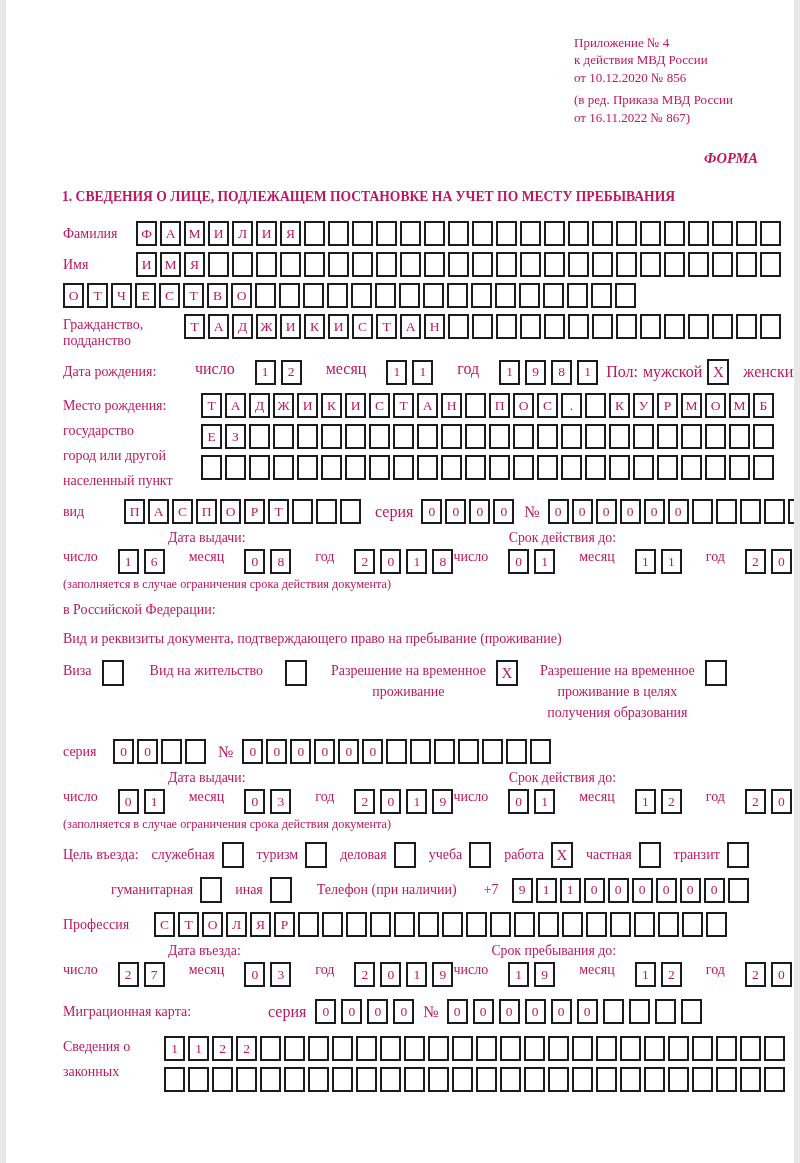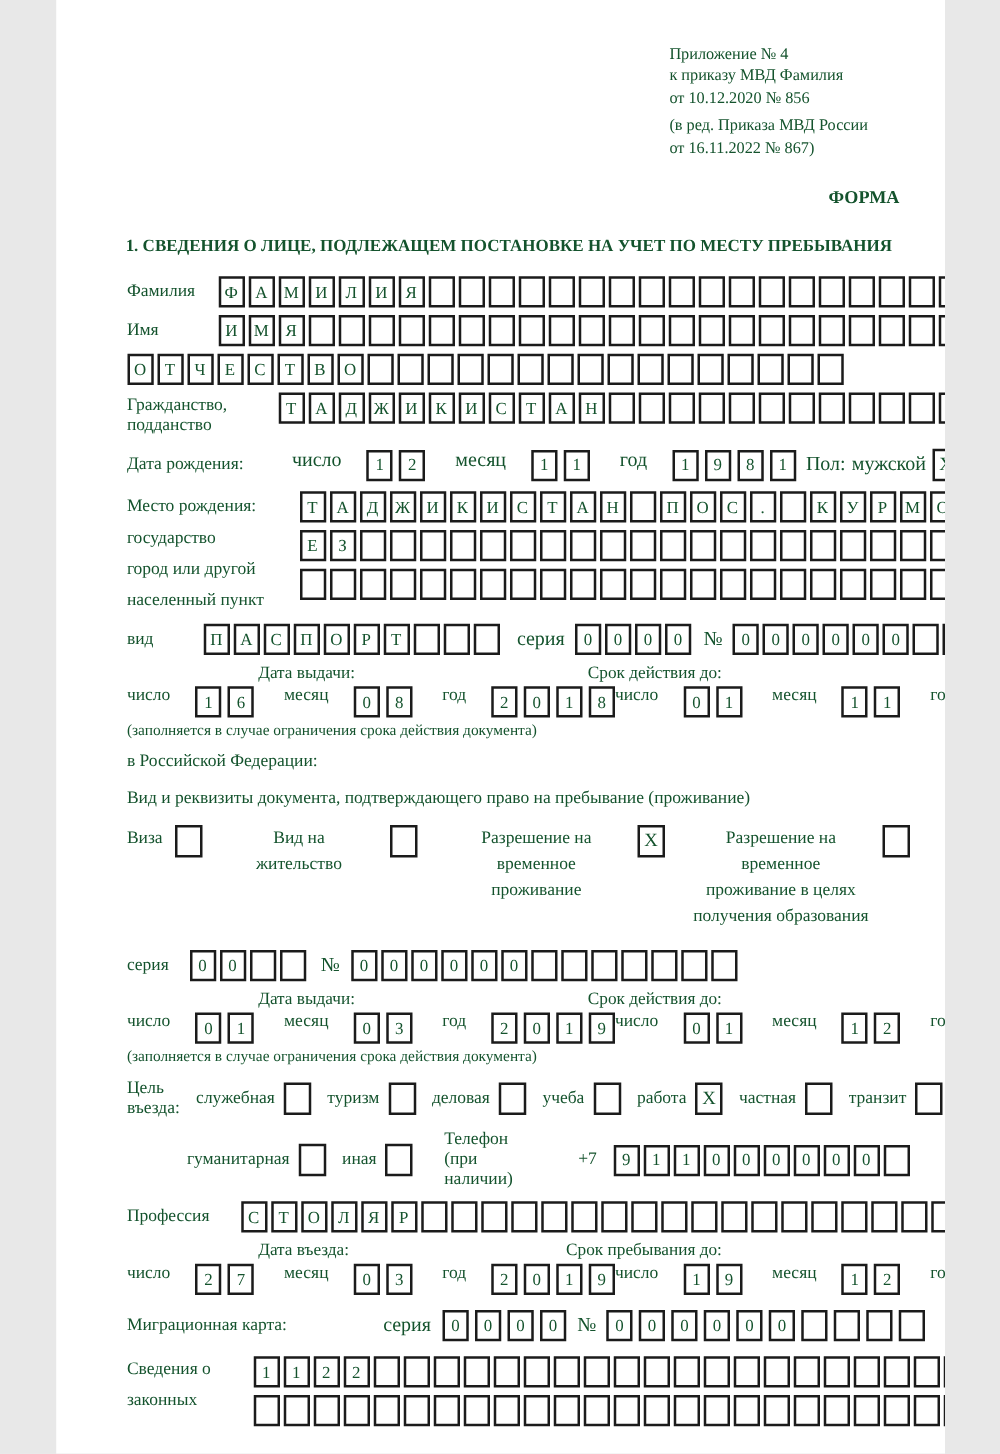--- a/index.html
+++ b/index.html
@@ -1,21 +1,21 @@
 <!DOCTYPE html>
 <html><head>
 <meta charset="utf-8">
 <style>
   html,body{margin:0;padding:0;background:#e8e8e8;}
-  .page{width:711px;height:1163px;margin:0 auto;background:#ffffff;color:#14532d;
+  .page{width:788px;height:1163px;margin:0 auto;background:#ffffff;color:#be185d;
         font-family:"Liberation Serif","DejaVu Serif",serif;
         box-sizing:border-box;padding:34px 28px 0 57px;overflow:hidden;}
   .appendix{margin-left:auto;width:192px;font-size:13px;line-height:1.34;}
   .appendix .grp2{margin-top:5px;}
-  .forma{text-align:right;font-weight:bold;font-size:14.5px;margin:24px 8px 8px 0;}
+  .forma{text-align:right;font-weight:bold;font-size:14.5px;margin:24px 8px 8px 0;font-style:italic;}
   .title{text-align:center;font-weight:bold;font-size:15.4px;line-height:1.55;margin-top:6px;}
   .blank-underline{display:inline-block;width:52px;border-bottom:2px solid #2a2a2a;margin-left:12px;vertical-align:baseline;}
   .sec-heading{font-weight:bold;font-size:13.6px;margin:22px 0 16px -1px;}
   .frow{display:flex;align-items:center;margin-bottom:6px;}
   .frow.top{align-items:flex-start;}
   .flabel{font-size:14px;flex:0 0 auto;}
   .flabel .l2{display:block;}
   .pad-t{padding-top:3px;}
   .cells{display:flex;gap:3px;flex-wrap:nowrap;flex:0 0 auto;}
   .cells.dcells{gap:5px;}
@@ -43,21 +43,21 @@
   .purpose{display:flex;align-items:center;gap:13px;font-size:14px;margin-bottom:9px;flex-wrap:nowrap;}
   .pair{display:flex;align-items:center;gap:7px;flex:0 0 auto;}
 </style>
 </head>
 <body>
 
 <div class="page">
 
   <div class="appendix">
     <div>Приложение № 4</div>
-    <div>к приказу МВД Фамилия</div>
+    <div>к действия МВД России</div>
     <div>от 10.12.2020 № 856</div>
     <div class="grp2">
       <div>(в ред. Приказа МВД России</div>
       <div>от 16.11.2022 № 867)</div>
     </div>
   </div>
 
   <div class="forma">ФОРМА</div>
 
 

